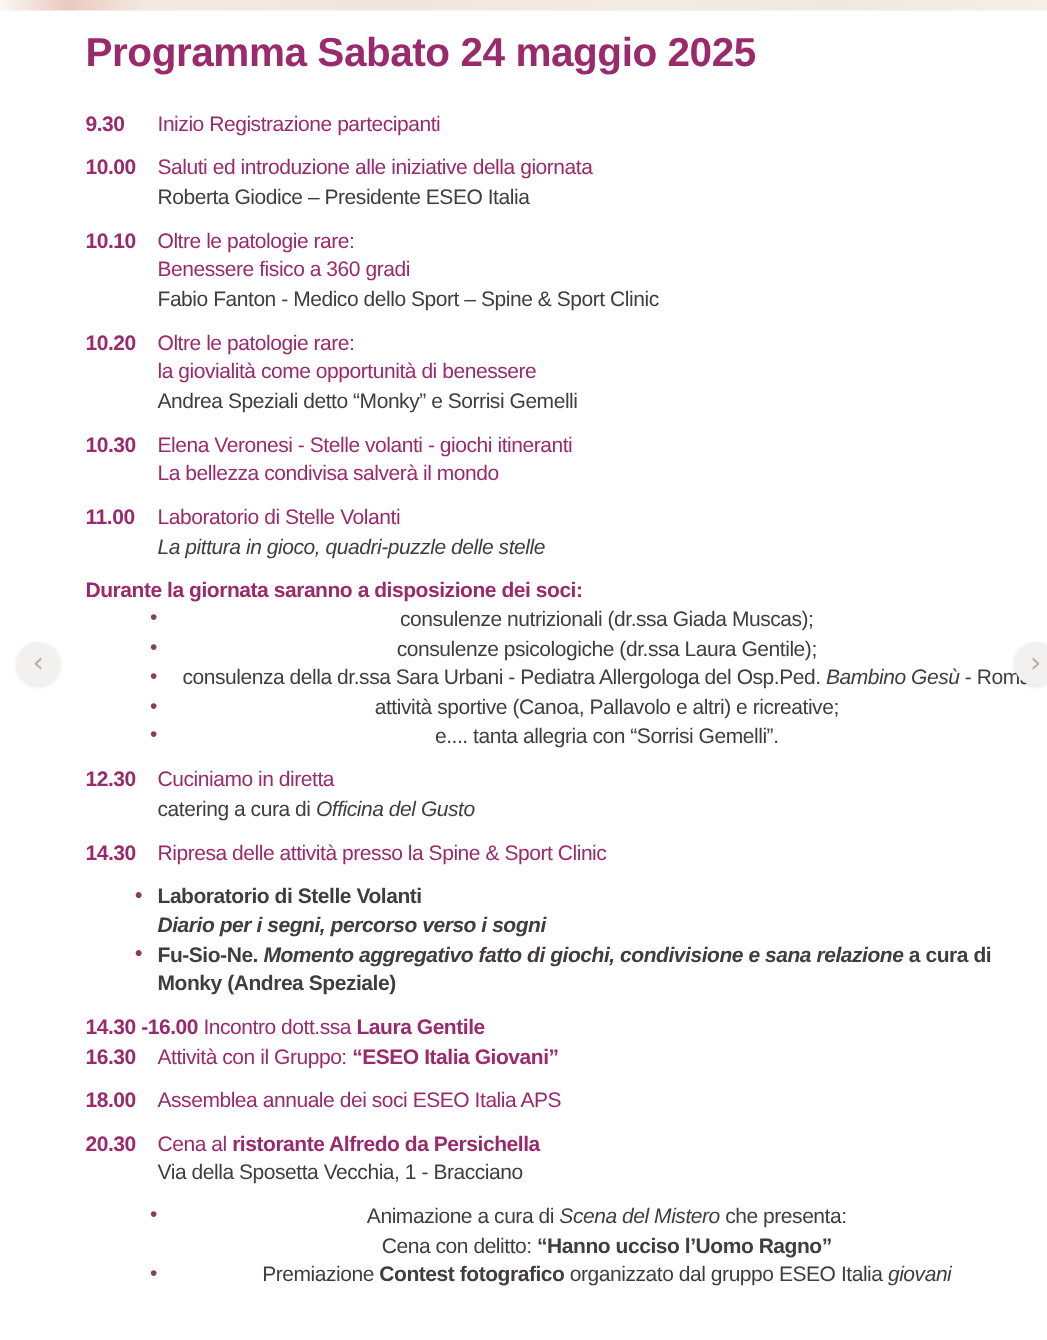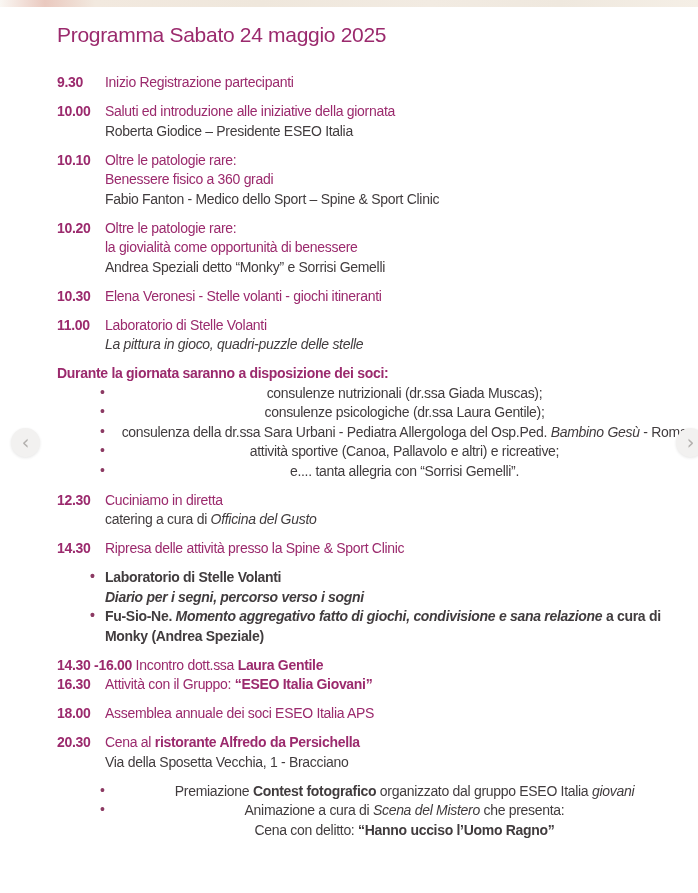--- a/index.html
+++ b/index.html
@@ -10,21 +10,21 @@
     color:#413c3e;
     --accent:#9b2a6d;
   }
   .top-strip{
     position:absolute;top:0;left:0;width:698px;height:7px;
     background:linear-gradient(90deg,#faf7f3 0px,#eac9bf 45px,#f2e9df 95px,
       #efe7dc 260px,#f2ebe2 430px,#efe8de 560px,#f5efe6 698px);
   }
   .page-title{
     margin:22px 0 16px 57px;
-    font-size:21px;line-height:26px;font-weight:normal;
+    font-size:27px;line-height:26px;font-weight:bold;
     letter-spacing:-0.3px;color:var(--accent);
   }
   .schedule{
     margin:25px 6px 0 57px;
   }
   .block{margin:0 0 9.5px 0;}
   .event{display:flex;}
   .time{
     flex:0 0 48px;width:48px;
     font-weight:bold;color:var(--accent);
@@ -98,20 +98,21 @@
       <div class="lines">
         <p class="line"><span class="m">Oltre le patologie rare:</span></p>
         <p class="line"><span class="m">la giovialità come opportunità di benessere</span></p>
         <p class="line"><span>Andrea Speziali detto “Monky” e Sorrisi Gemelli</span></p>
       </div>
     </div>
     <div class="block event">
       <span class="time">10.30</span>
       <div class="lines">
         <p class="line"><span class="m">Elena Veronesi - Stelle volanti - giochi itineranti</span></p>
+        <p class="line"><span class="m">La bellezza condivisa salverà il mondo</span></p>
       </div>
     </div>
     <div class="block event">
       <span class="time">11.00</span>
       <div class="lines">
         <p class="line"><span class="m">Laboratorio di Stelle Volanti</span></p>
         <p class="line"><span class="i">La pittura in gioco, quadri-puzzle delle stelle</span></p>
       </div>
     </div>
     <p class="block line heading"><span class="m b">Durante la giornata saranno a disposizione dei soci:</span></p>
@@ -169,25 +170,25 @@
     </div>
     <div class="block event">
       <span class="time">20.30</span>
       <div class="lines">
         <p class="line"><span class="m">Cena al </span><span class="m b">ristorante Alfredo da Persichella</span></p>
         <p class="line"><span>Via della Sposetta Vecchia, 1 - Bracciano</span></p>
       </div>
     </div>
     <ul class="bullets a">
       <li>
-        <p class="line"><span>Premiazione </span><span class="b">Contest fotografico</span><span> organizzato dal gruppo ESEO Italia </span><span class="i">giovani</span></p>
+        <p class="line"><span>Animazione a cura di </span><span class="i">Scena del Mistero</span><span> che presenta:</span></p>
+        <p class="line"><span>Cena con delitto: </span><span class="b">“Hanno ucciso l’Uomo Ragno”</span></p>
       </li>
       <li>
-        <p class="line"><span>Animazione a cura di </span><span class="i">Scena del Mistero</span><span> che presenta:</span></p>
-        <p class="line"><span>Cena con delitto: </span><span class="b">“Hanno ucciso l’Uomo Ragno”</span></p>
+        <p class="line"><span>Premiazione </span><span class="b">Contest fotografico</span><span> organizzato dal gruppo ESEO Italia </span><span class="i">giovani</span></p>
       </li>
     </ul>
   </div>
 
 <button class="nav-btn nav-prev">
   <span class="chev">‹</span>
 </button>
 <button class="nav-btn nav-next">
   <span class="chev">›</span>
 </button>

